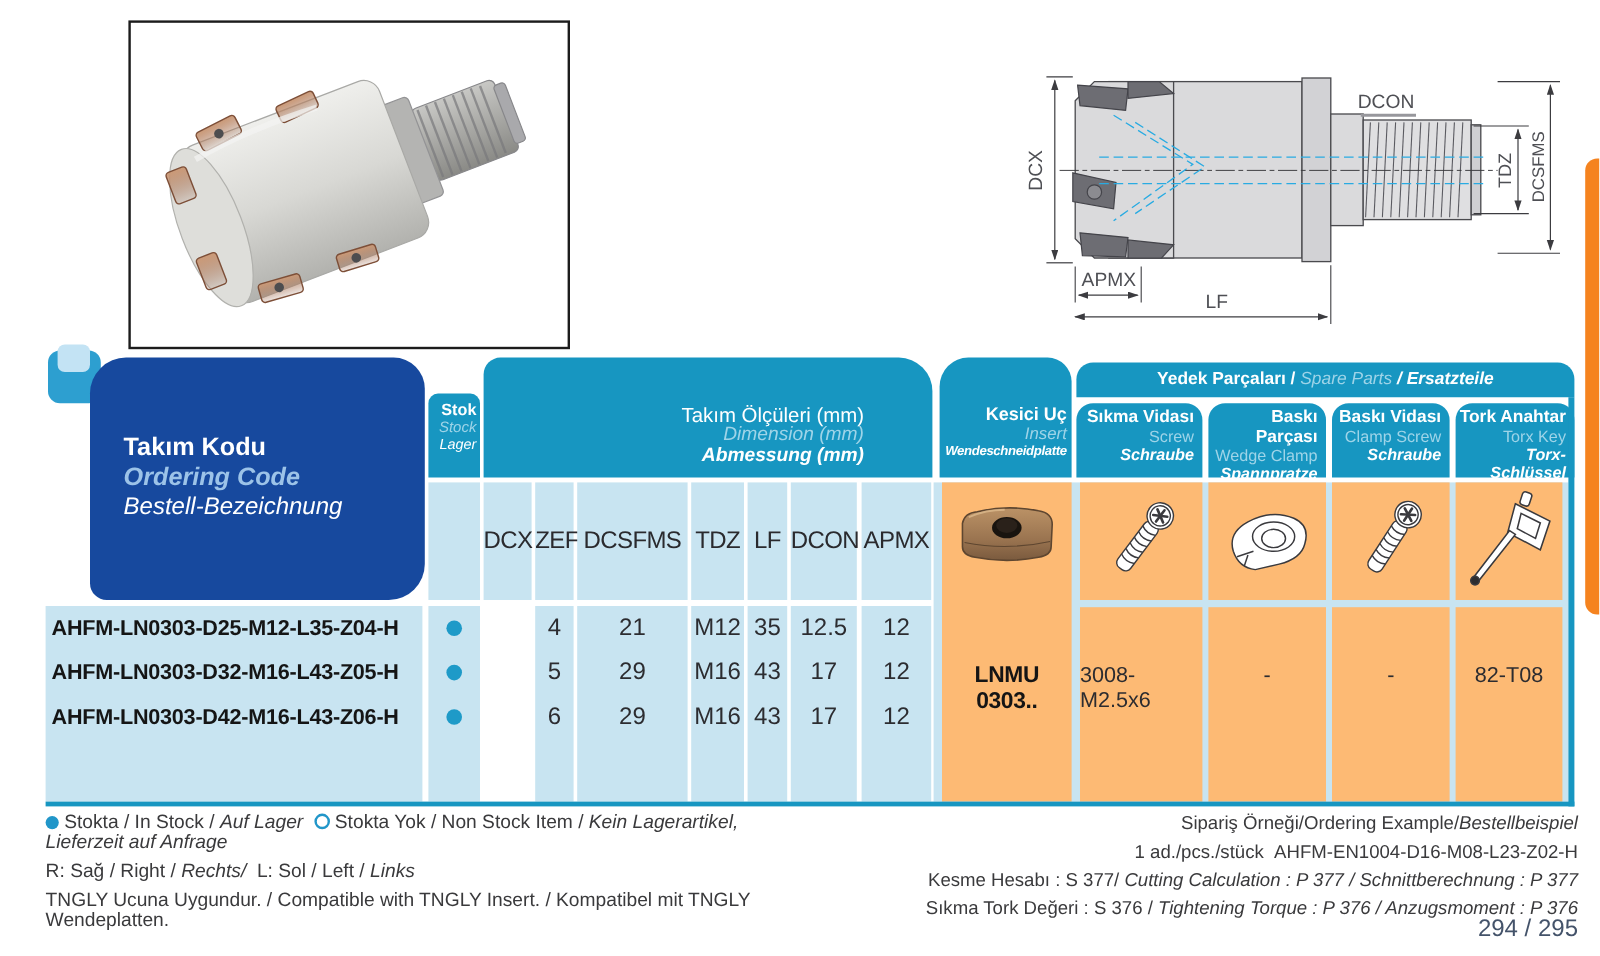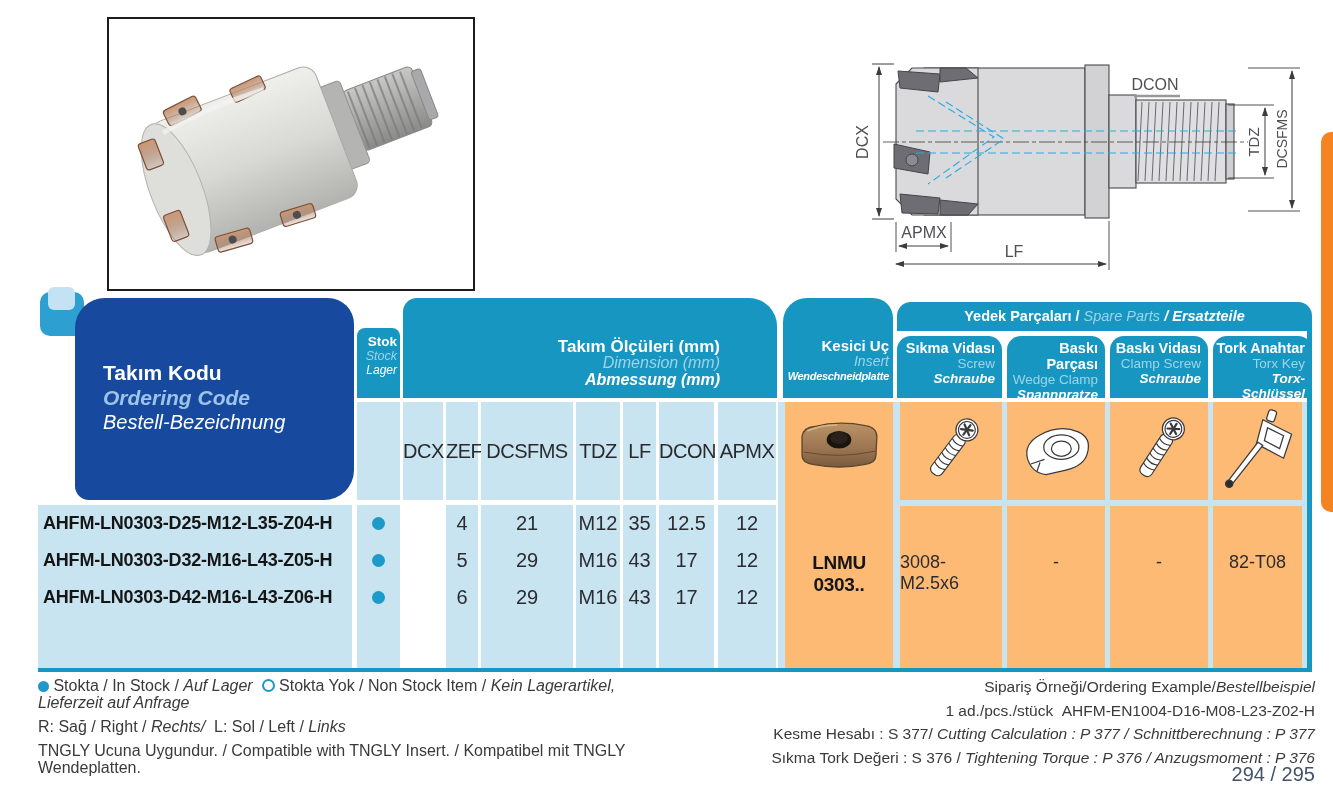--- a/index.html
+++ b/index.html
@@ -23,21 +23,21 @@
   .code-box .t2{font-size:21px;font-weight:bold;font-style:italic;color:#9CC3E8;line-height:24px;}
   .code-box .t3{font-size:20px;font-style:italic;line-height:24px;}
   
   .stok-head{left:357px;top:328px;width:43px;height:70px;border-radius:8px 8px 0 0;
              color:#fff;text-align:right;padding:6px 3px 0 0;box-sizing:border-box;}
   .stok-head .h1{font-size:13.5px;font-weight:bold;line-height:15px;}
   .stok-head .h2{font-size:12.5px;font-style:italic;color:#9ED4E8;line-height:14px;text-align:right;}
   .stok-head .h3{font-size:12px;font-style:italic;line-height:14px;}
   .dims-band{left:403px;top:298px;width:374px;height:100px;border-radius:14px 28px 0 0;
              color:#fff;text-align:right;padding:40px 57px 0 0;box-sizing:border-box;}
-  .dims-band .h1{font-size:17px;font-weight:bold;line-height:17px;}
+  .dims-band .h1{font-size:17px;font-weight:normal;line-height:17px;}
   .dims-band .h2{font-size:16px;font-style:italic;color:#9ED4E8;line-height:16px;}
   .dims-band .h3{font-size:16px;font-weight:bold;font-style:italic;line-height:17px;}
   .insert-head{left:783px;top:298px;width:110px;height:100px;border-radius:24px 20px 0 0;
                color:#fff;text-align:right;padding:40px 4px 0 0;box-sizing:border-box;}
   .insert-head .h1{font-size:15px;font-weight:bold;line-height:16px;}
   .insert-head .h2{font-size:14px;font-style:italic;color:#9ED4E8;line-height:15px;}
   .insert-head .h3{font-size:11px;font-weight:bold;font-style:italic;letter-spacing:-0.3px;line-height:14px;}
   .spare-banner{left:897px;top:302px;width:415px;height:29px;border-radius:14px 14px 0 0;
                 color:#fff;text-align:center;font-size:14.5px;line-height:29px;}
   .spare-banner .b1{font-weight:bold;}

